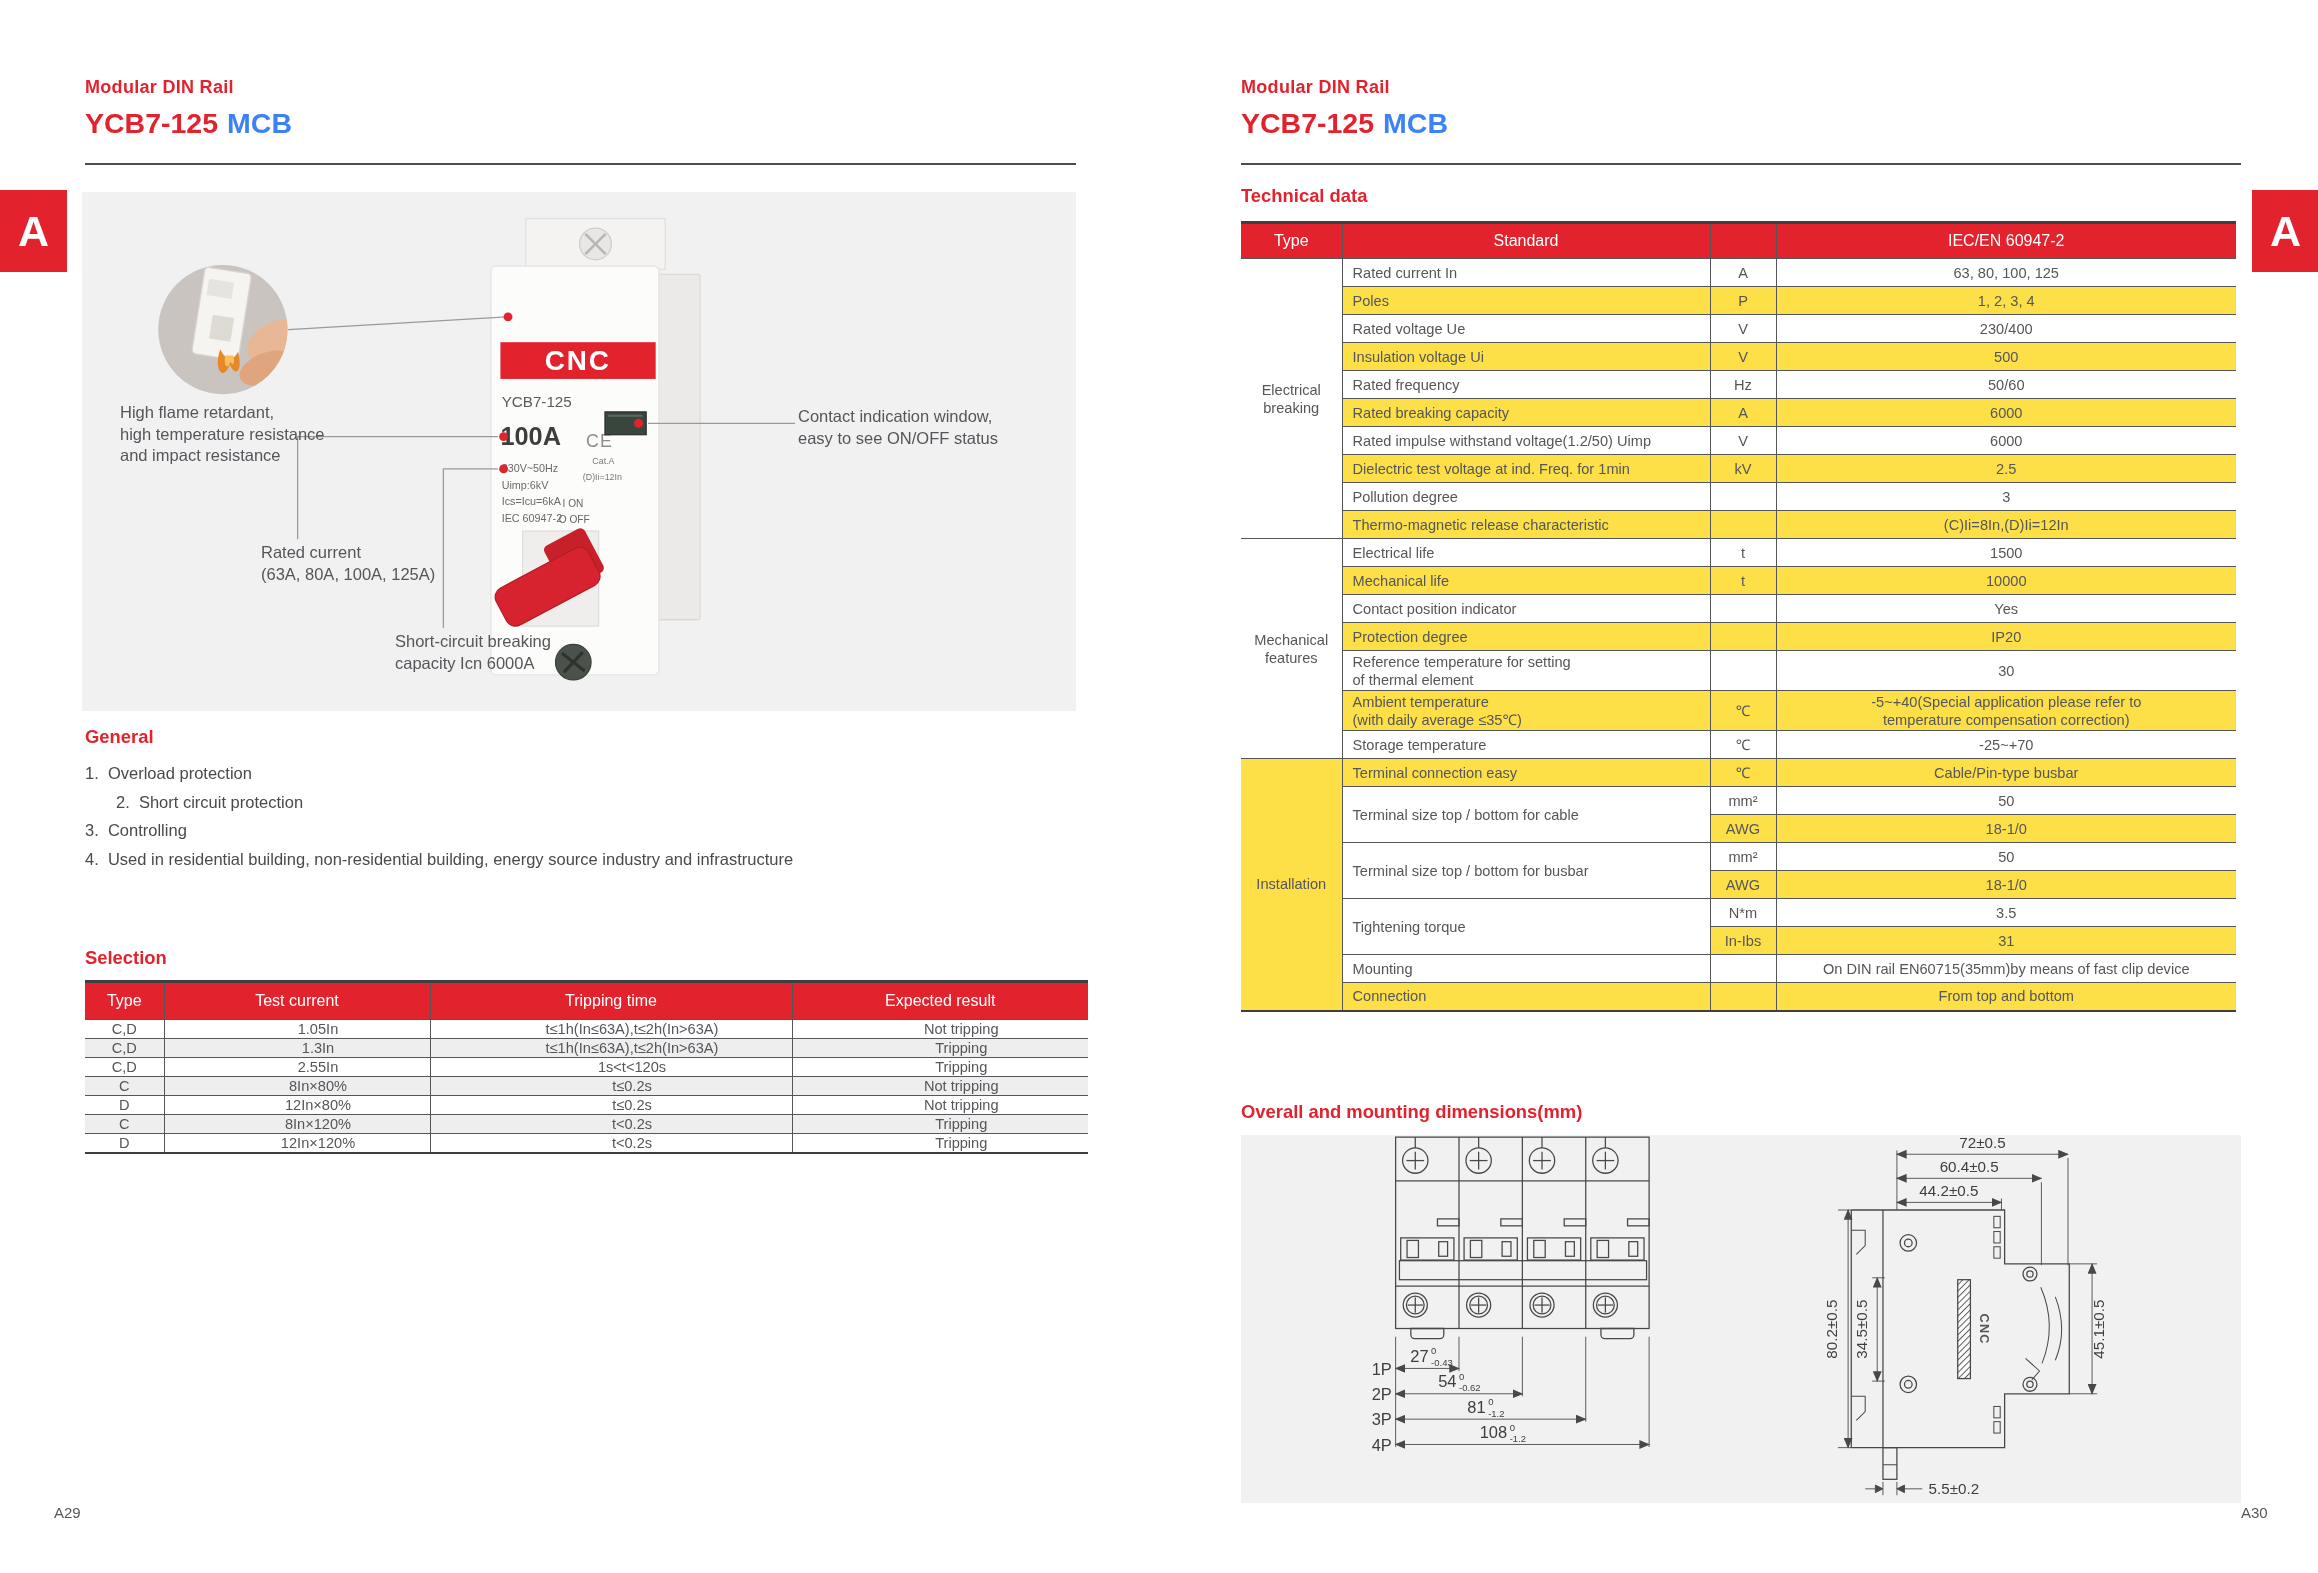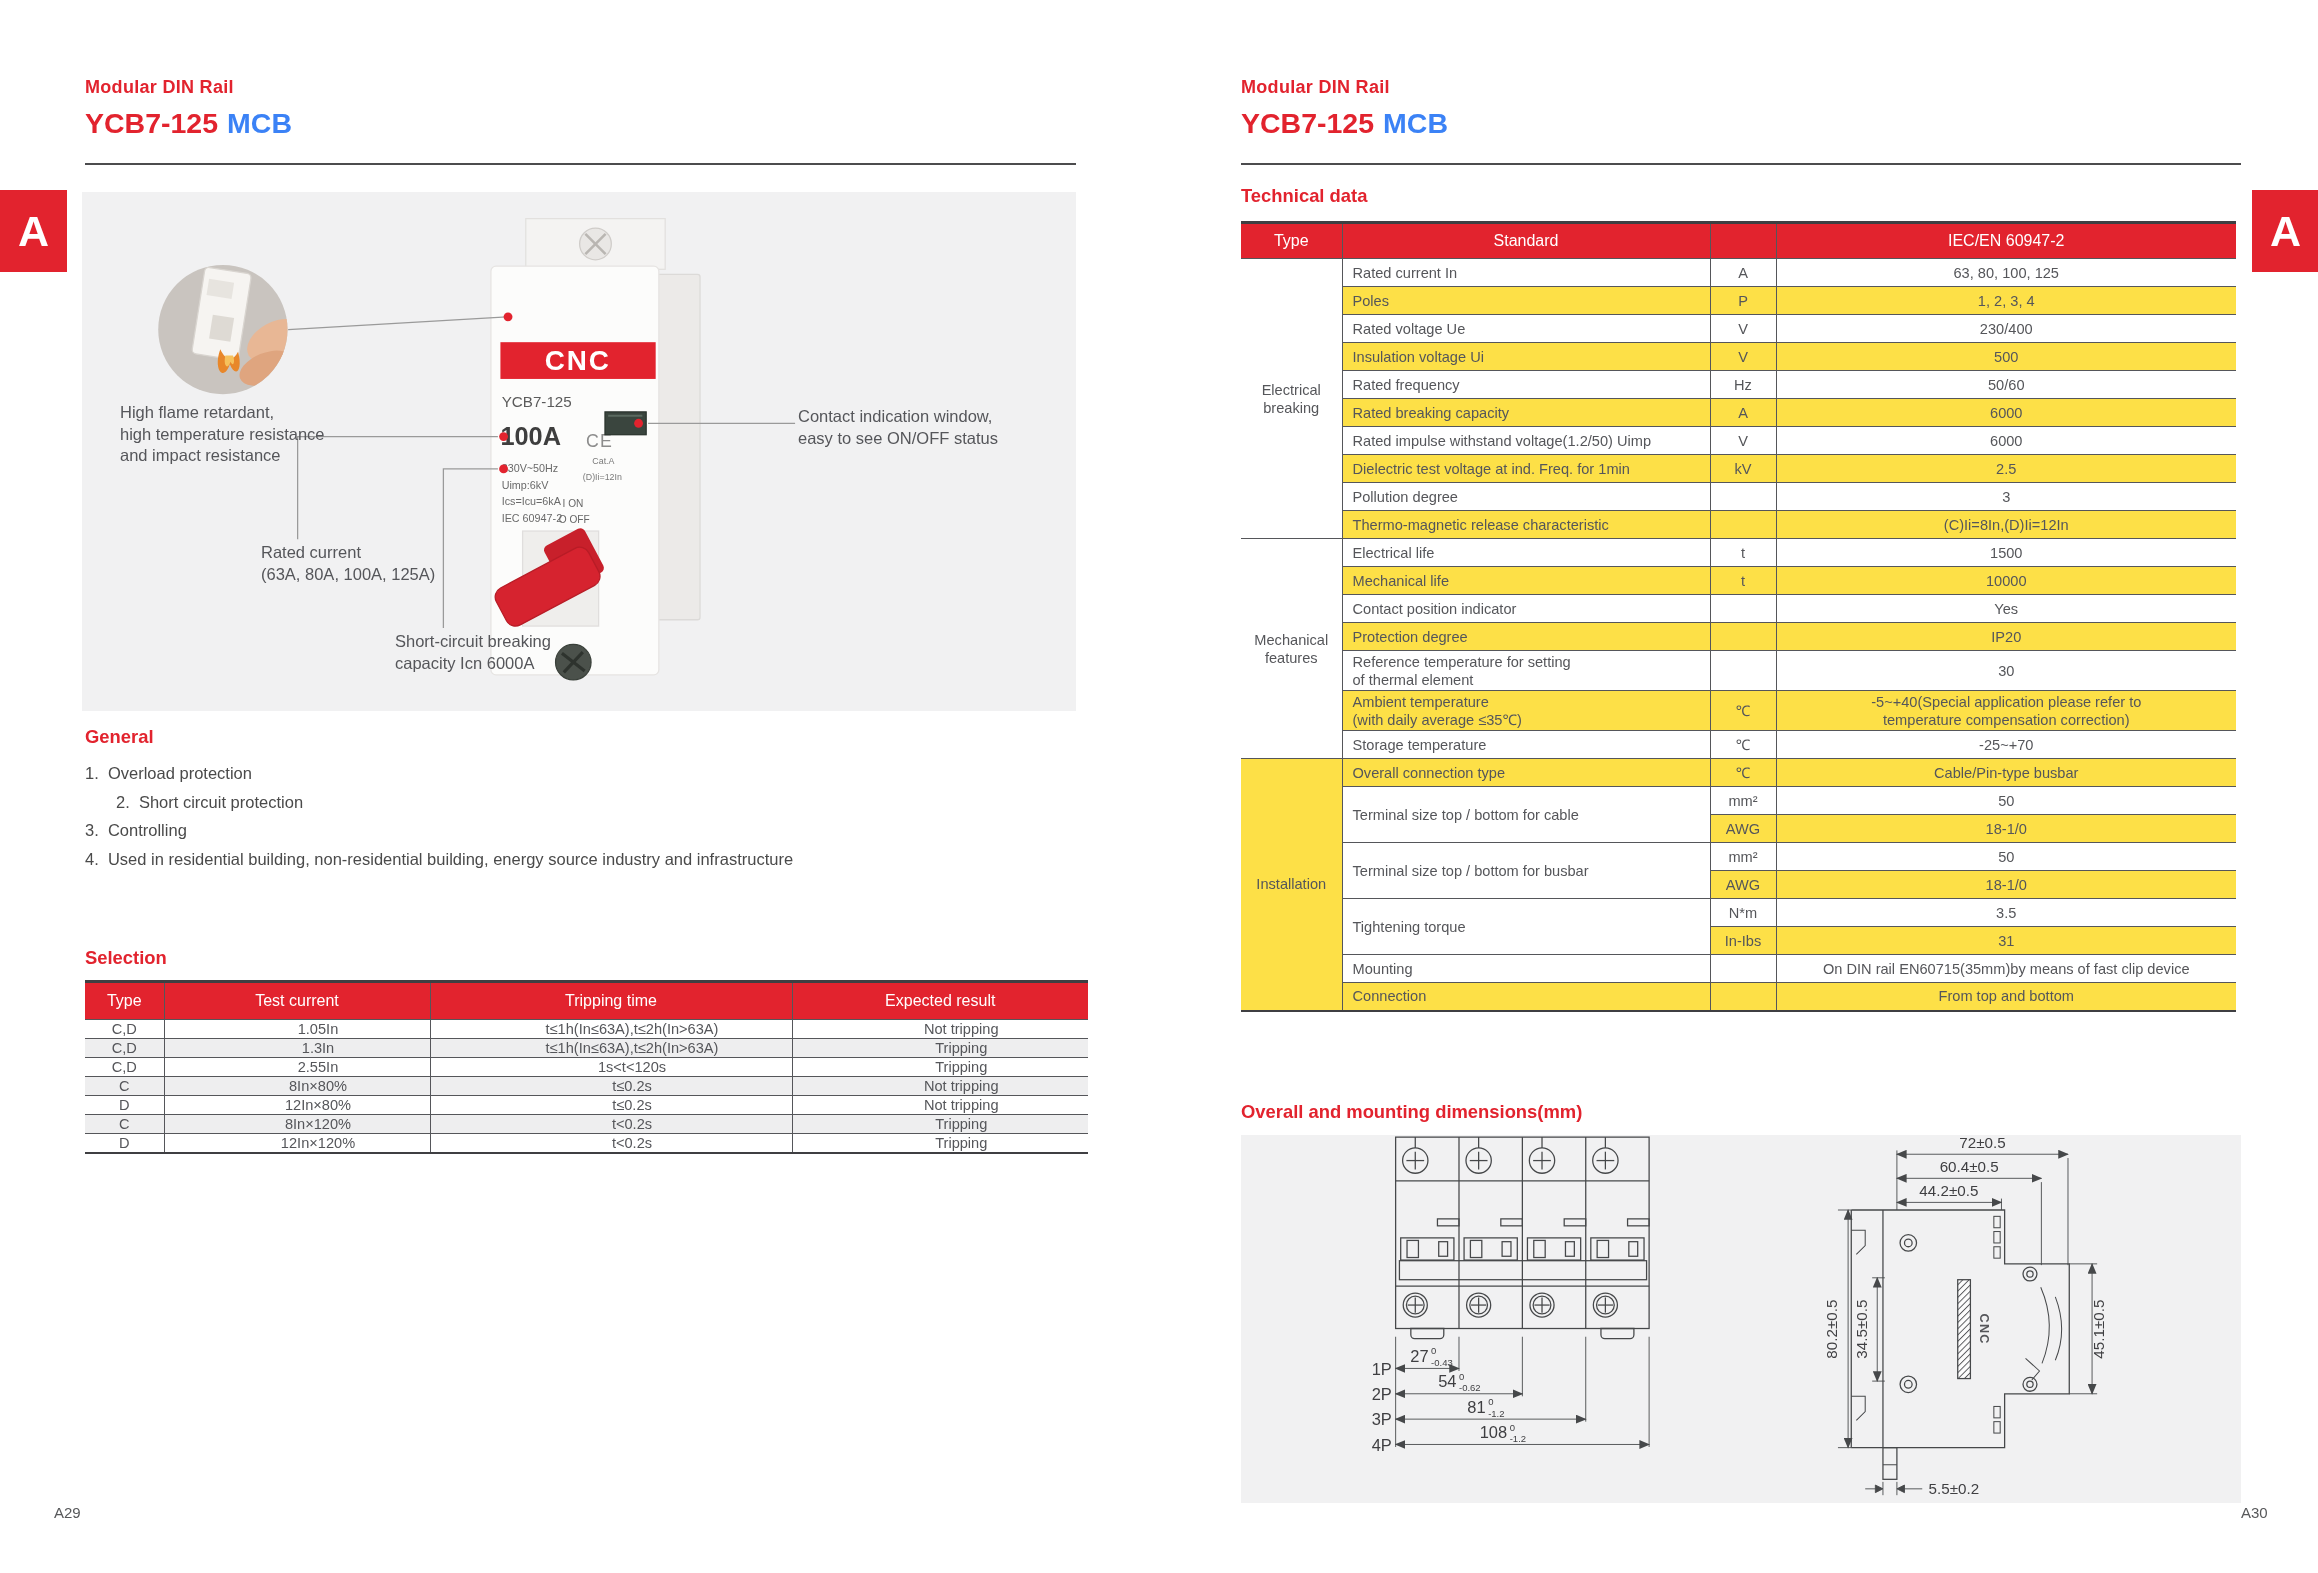--- a/index.html
+++ b/index.html
@@ -318,21 +318,21 @@
       </tr>
       <tr>
         <td class="lbl">Storage temperature</td>
         <td class="unit">℃</td>
         <td class="val">-25~+70</td>
       </tr>
     </tbody>
     <tbody class="sec">
       <tr class="alt">
         <td class="sec-label" rowspan="9">Installation</td>
-        <td class="lbl">Overall connection type</td>
+        <td class="lbl">Terminal connection easy</td>
         <td class="unit">℃</td>
         <td class="val">Cable/Pin-type busbar</td>
       </tr>
       <tr>
         <td class="lbl" rowspan="2">Terminal size top / bottom for cable</td>
         <td class="unit">mm²</td>
         <td class="val">50</td>
       </tr>
       <tr class="alt">
         <td class="unit">AWG</td>

